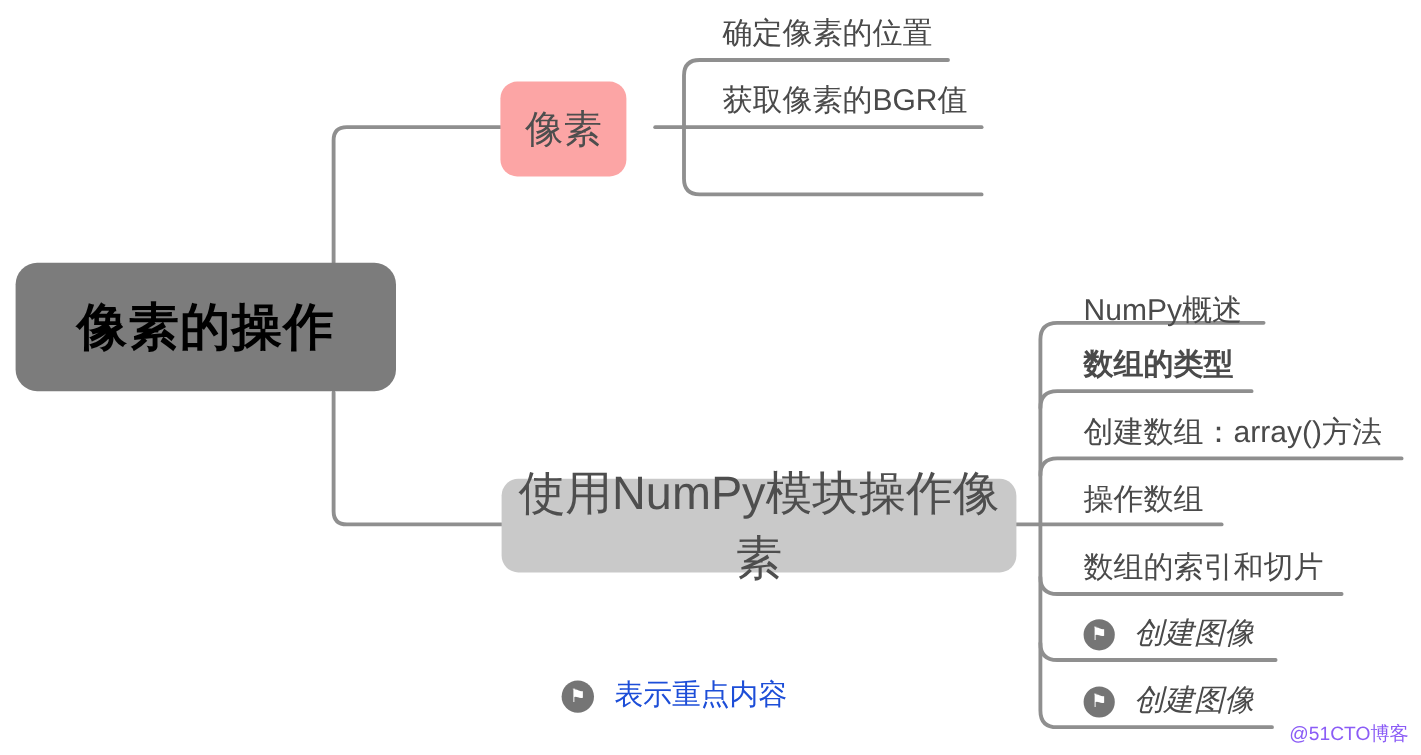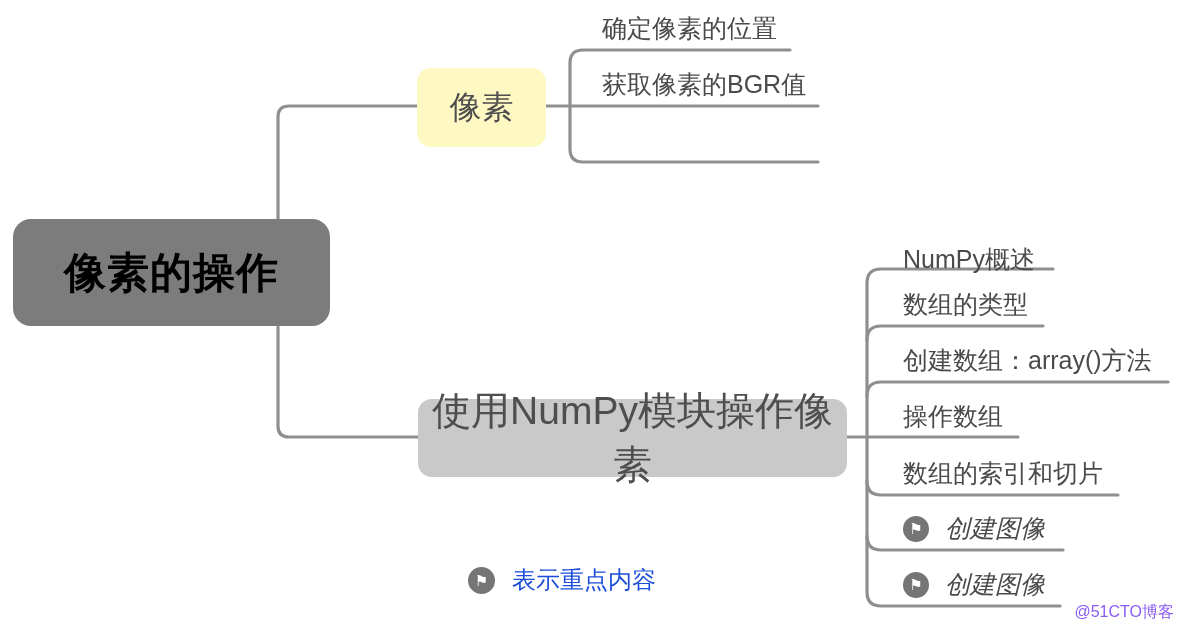--- a/index.html
+++ b/index.html
@@ -35,22 +35,22 @@
     width: 317px; height: 107px;
     background: #7c7c7c;
     border-radius: 18px;
     color: #000000;
     font-size: 42px;
     font-weight: bold;
     letter-spacing: 1px;
   }
   .pixel-box {
     left: 417px; top: 68px;
-    width: 129px; height: 79px;
-    background: #fef9c3;
+    width: 105px; height: 79px;
+    background: #fca5a5;
     border-radius: 14px;
     color: #4e4e4e;
     font-size: 32px;
   }
   .numpy-box {
     left: 418px; top: 399px;
     width: 429px; height: 78px;
     background: #c9c9c9;
     border-radius: 14px;
     color: #4e4e4e;
@@ -140,21 +140,21 @@
   </div>
 
   <div class="topic-box numpy-box">
     <span>使用NumPy模块操作像素</span>
   </div>
 
   <div class="leaf-label" style="left:602px; top:12px;font-family:Liberation Serif, serif;">确定像素的位置</div>
   <div class="leaf-label" style="left:602px; top:68px;">获取像素的BGR值</div>
 
   <div class="leaf-label" style="left:903px; top:231px;margin-top:12px;">NumPy概述</div>
-  <div class="leaf-label" style="left:903px; top:288px;">数组的类型</div>
+  <div class="leaf-label" style="left:903px; top:288px;font-weight:bold;">数组的类型</div>
   <div class="leaf-label" style="left:903px; top:344px;">创建数组：array()方法</div>
   <div class="leaf-label" style="left:903px; top:400px;">操作数组</div>
   <div class="leaf-label" style="left:903px; top:457px;">数组的索引和切片</div>
 
   <div class="leaf-row" style="left:903px; top:512px;">
     <span class="flag-badge">⚑</span>
     <span class="leaf-text">创建图像</span>
   </div>
 
   <div class="leaf-row" style="left:903px; top:568px;">

